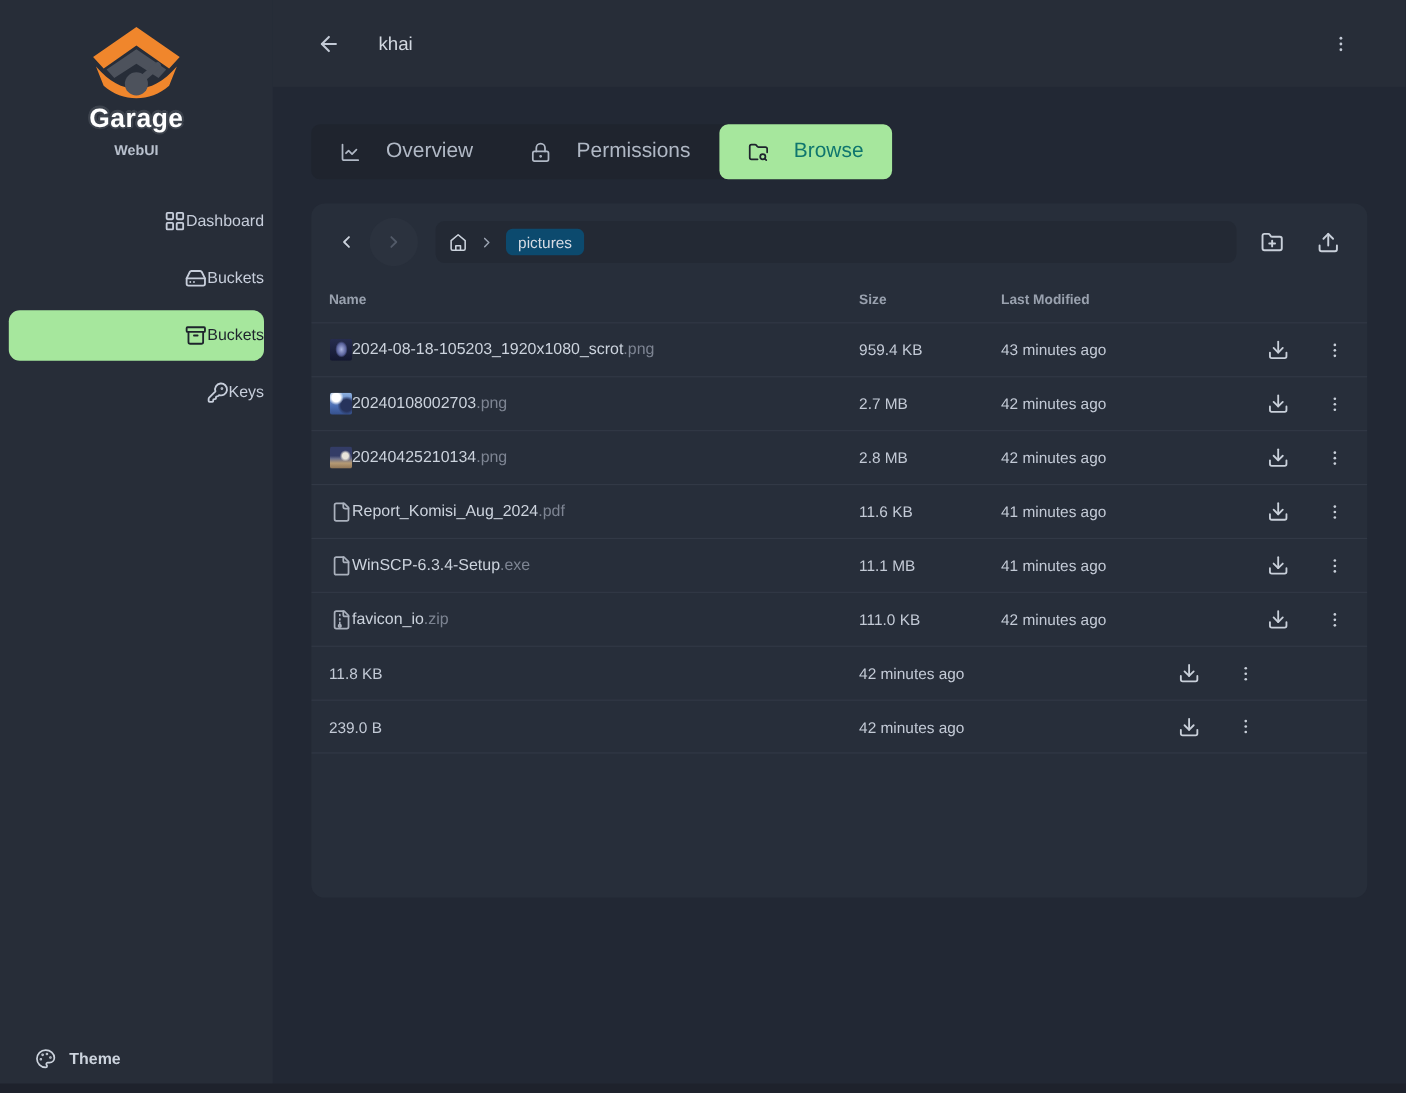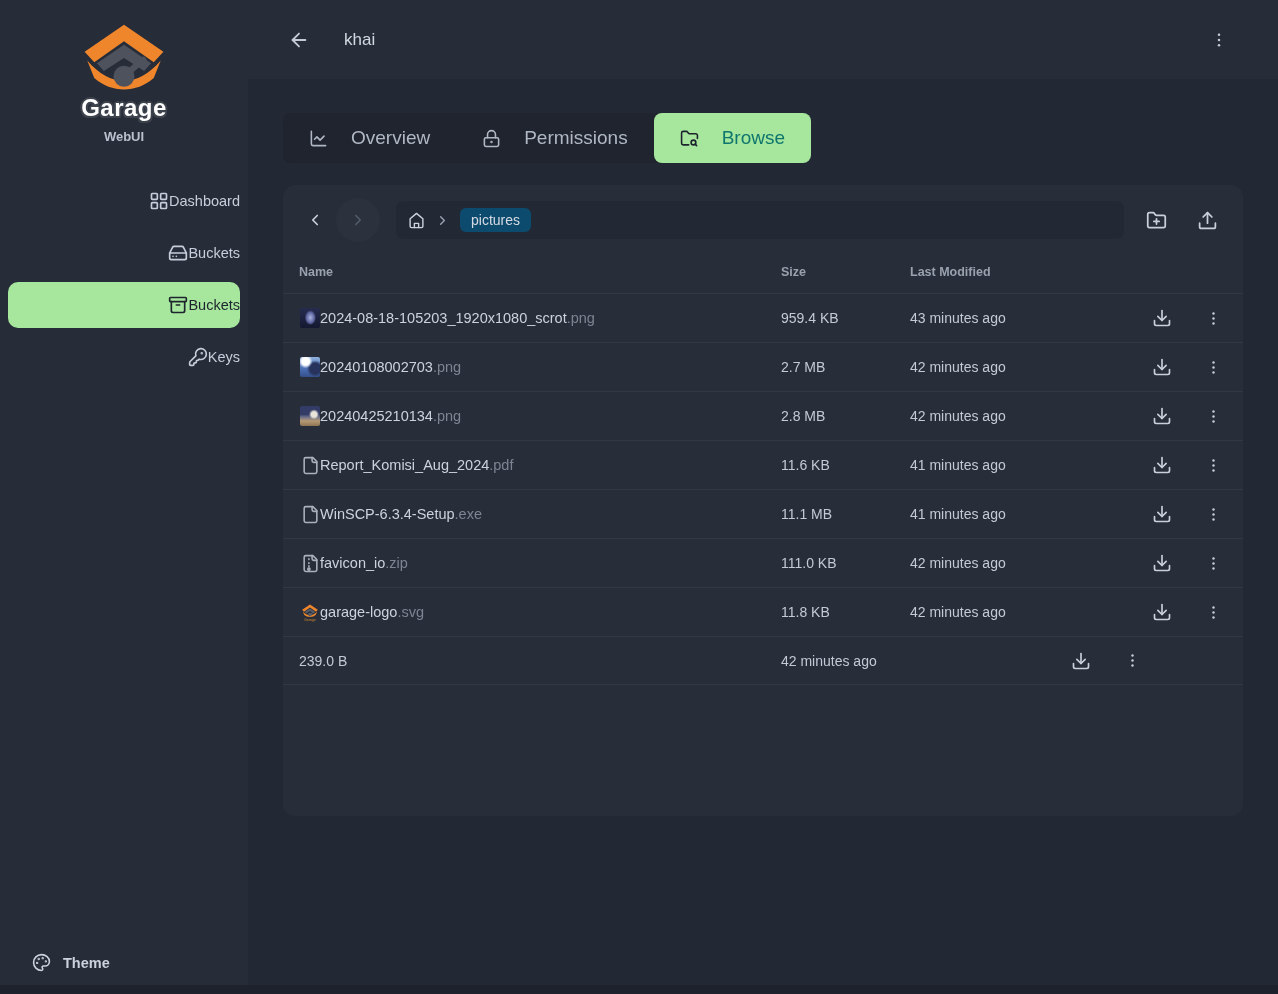--- a/index.html
+++ b/index.html
@@ -501,33 +501,20 @@
             <circle cx="12" cy="5" r="1.7"></circle>
                       <circle cx="12" cy="12" r="1.7"></circle>
                       <circle cx="12" cy="19" r="1.7"></circle>
           </svg>
         </span>
       </button>
     </div>
   </div>
 
   <div class="trow">
-    <div class="cell name">
-      <span class="ficon">
-                  <svg width="20" height="20" viewBox="0 0 100 100">
-                    <path d="M50 12 89 39 80 49 50 28 20 49 11 39Z" fill="#f0862c"></path>
-                    <path d="M50 32 76 50 69 57 50 45 31 57 24 50Z" fill="#565d68"></path>
-                    <path d="M14 48 C26 61 37 66 50 66 C63 66 74 61 86 48 L79 64 C71 71 61 75 50 75 C39 75 29 71 21 64 Z" fill="#f0862c"></path>
-                    <path d="m57 58 11-9" stroke="#565d68" stroke-width="6" stroke-linecap="round"></path>
-                    <circle cx="50" cy="63" r="9" fill="#565d68"></circle>
-                    <text x="50" y="94" font-size="17" fill="#a5702f" text-anchor="middle" font-weight="bold" font-family="Liberation Sans,sans-serif">Garage</text>
-                  </svg>
-                </span>
-      <span class="fname"><span class="base">garage-logo</span><span class="ext">.svg</span></span>
-    </div>
     <div class="cell size">11.8 KB</div>
     <div class="cell modified">42 minutes ago</div>
     <div class="cell actions">
       <button class="iconbtn">
         <span>
           <svg width="20" height="20" viewBox="0 0 24 24" fill="none" stroke="currentColor" stroke-width="2" stroke-linecap="round" stroke-linejoin="round">
             <path d="M21 15v4a2 2 0 0 1-2 2H5a2 2 0 0 1-2-2v-4"></path>
             <polyline points="7 10 12 15 17 10"></polyline>
                       <line x1="12" y1="15" x2="12" y2="3"></line>
           </svg>

